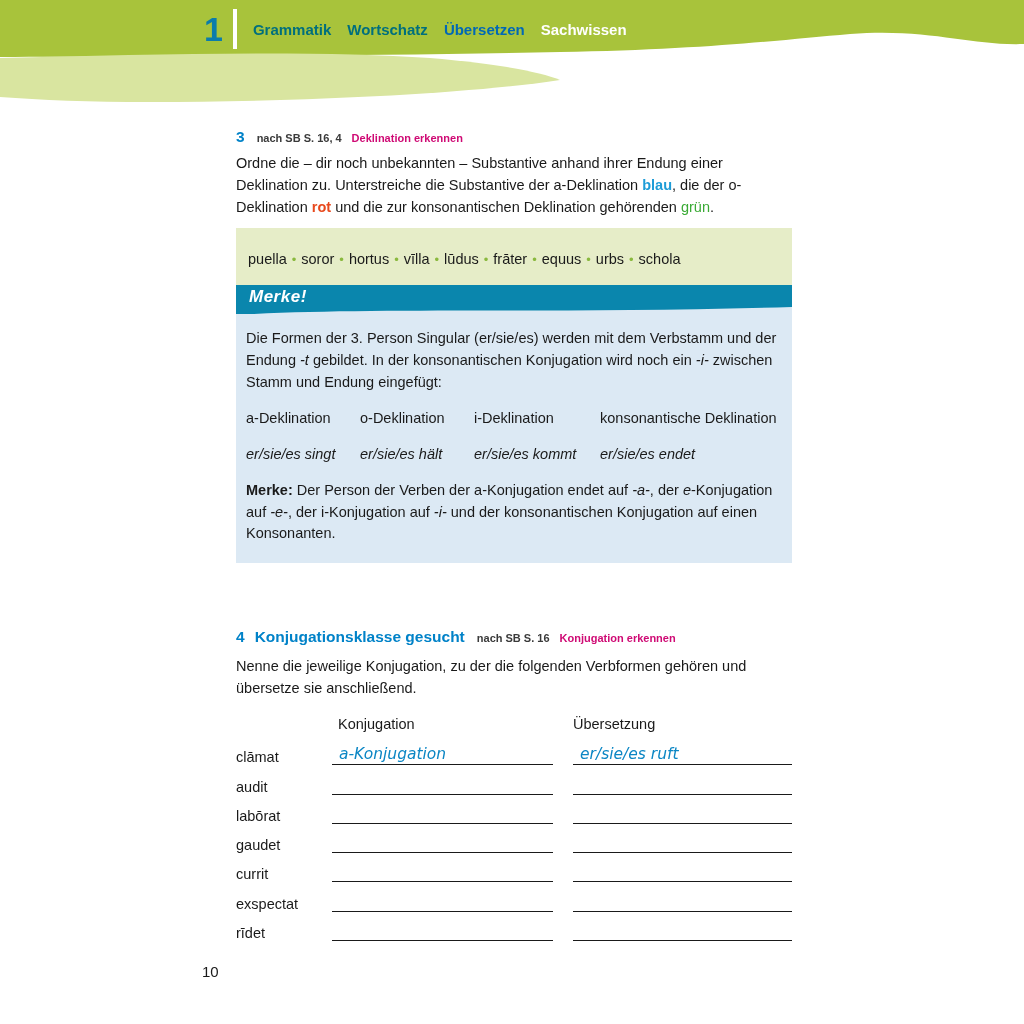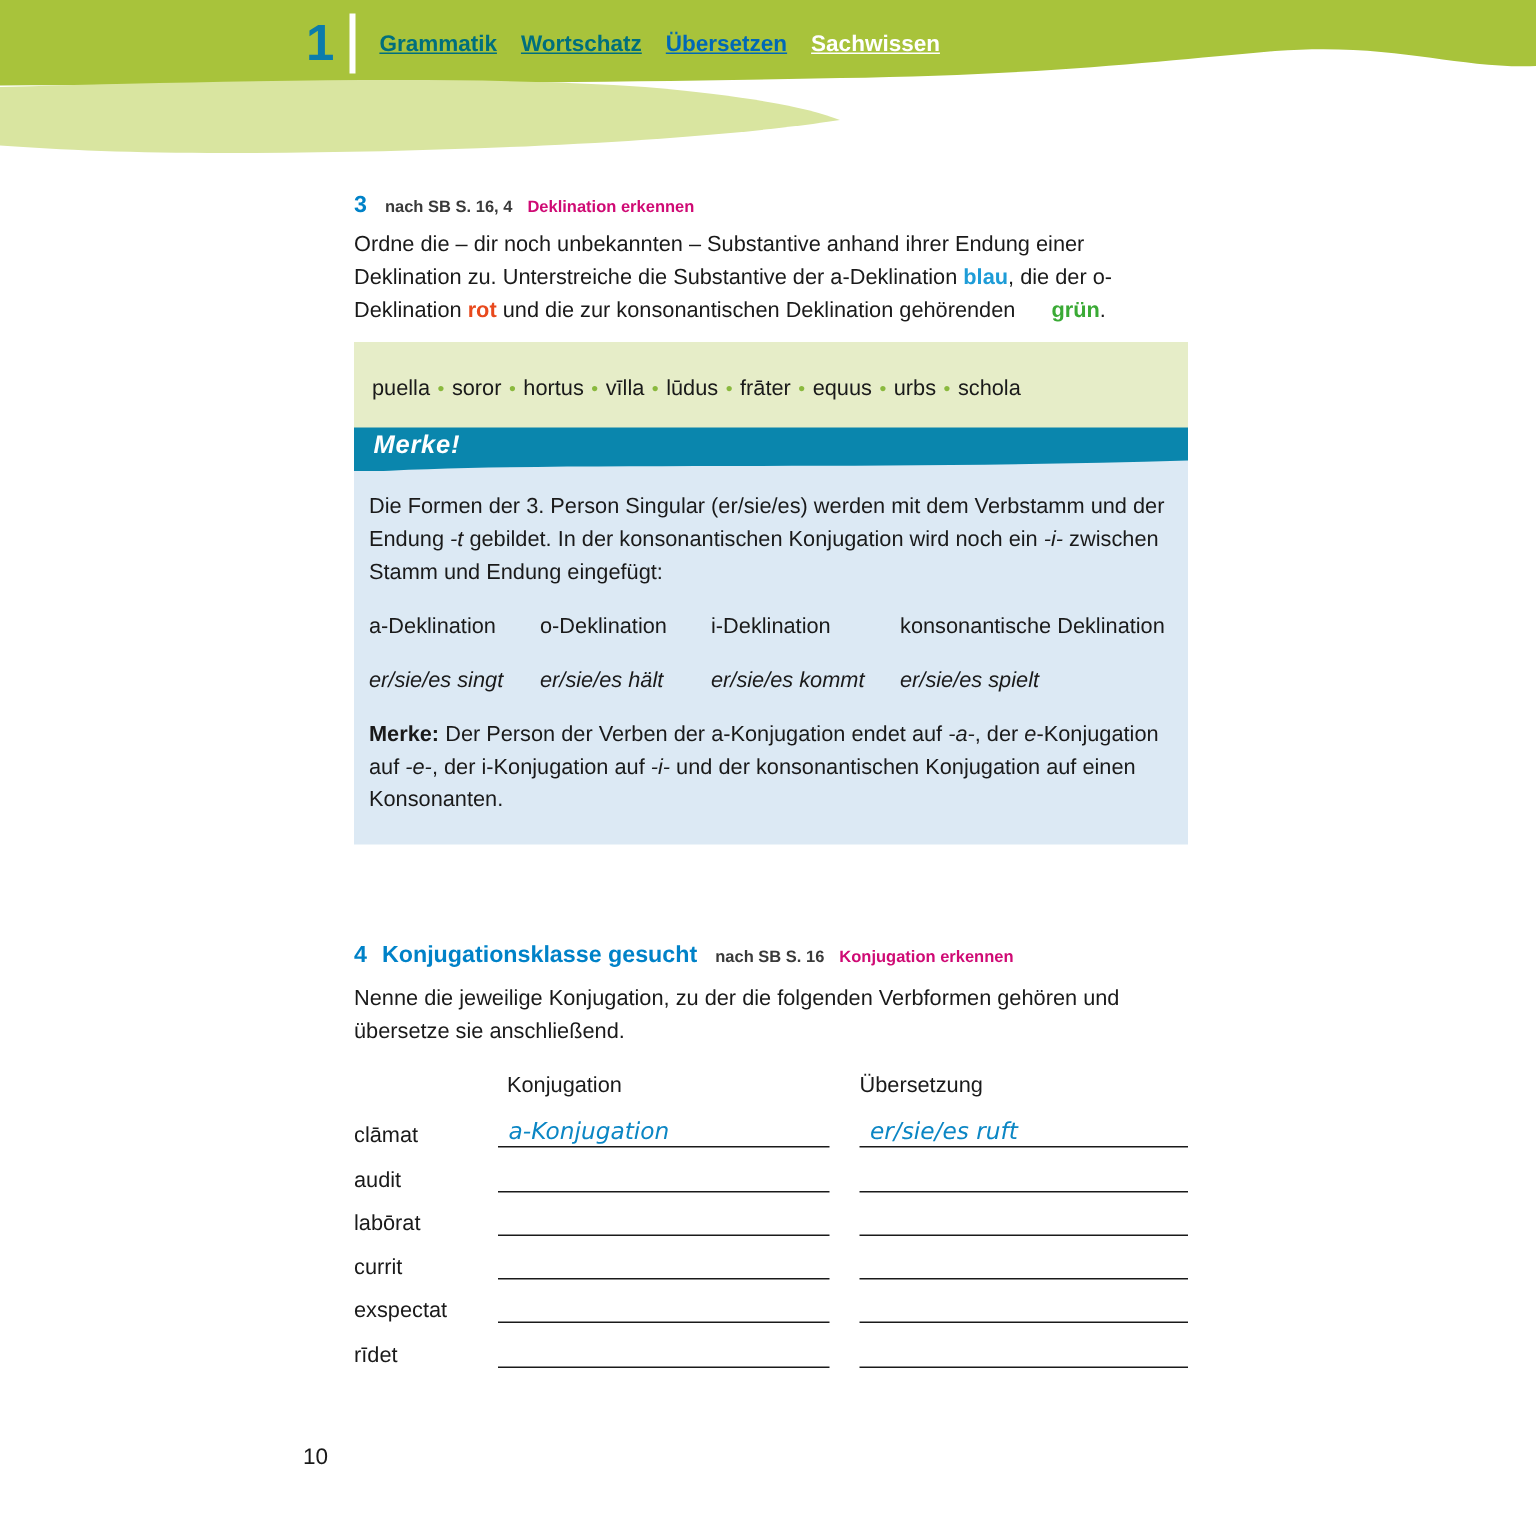--- a/index.html
+++ b/index.html
@@ -4,36 +4,36 @@
 <style>
   html,body{margin:0;padding:0;background:#fff;}
   body{font-family:"Liberation Sans","DejaVu Sans",sans-serif;color:#1a1a1a;}
   .page{position:relative;width:1024px;height:1024px;background:#fff;overflow:hidden;}
 
   
   .band-svg{position:absolute;top:0;left:0;}
   .unit-row{position:absolute;top:9px;left:204px;display:flex;align-items:center;gap:16px;}
   .unit-num{font-size:34px;font-weight:bold;color:#0b7cab;line-height:1;}
   .unit-bar{width:4px;height:40px;background:#ffffff;margin-left:-6px;}
-  .tab{font-size:15px;font-weight:bold;text-decoration:underline;}
+  .tab{font-size:15px;font-weight:bold;}
   .t-teal{color:#006f7d;}
   .t-active{color:#0068b6;}
   .t-white{color:#ffffff;}
 
   
   .sec-head{display:flex;align-items:baseline;gap:10px;white-space:nowrap;}
   .sec-num,.sec-title{color:#0082c8;font-weight:bold;font-size:15.5px;}
   .sec-ref{font-size:11px;font-weight:bold;color:#3a3a3a;margin-left:2px;}
   .sec-tag{font-size:11px;font-weight:bold;color:#cf0a74;}
   .abs{position:absolute;}
 
   .body-text{font-size:14.5px;line-height:1.5;margin:0;width:556px;}
   .w-blau{color:#1e9cd7;font-weight:bold;}
   .w-rot{color:#e8491d;font-weight:bold;}
-  .w-gruen{color:#3aaa35;font-weight:bold;margin-left:20px;}
+  .w-gruen{color:#3aaa35;font-weight:normal;}
 
   
   .word-box{position:absolute;top:228px;left:236px;width:556px;box-sizing:border-box;
             background:#e6edc8;padding:23px 12px;font-size:14.5px;}
   .sep{color:#8ab93e;margin:0 5px;font-size:13px;}
 
   
   .merke{position:absolute;top:285px;left:236px;width:556px;}
   .merke-head{position:relative;height:29px;background:#0a86ad;color:#fff;}
   .merke-title{position:absolute;left:13px;top:2px;font-size:17px;font-weight:bold;
@@ -107,21 +107,21 @@
       <div class="m-row m-heads">
         <span>a-Deklination</span>
         <span>o-Deklination</span>
         <span>i-Deklination</span>
         <span>konsonantische Deklination</span>
       </div>
       <div class="m-row m-trans">
         <span>er/sie/es singt</span>
         <span>er/sie/es hält</span>
         <span>er/sie/es kommt</span>
-        <span>er/sie/es spielt</span>
+        <span>er/sie/es endet</span>
       </div>
 
       <p class="m-note"><span class="lbl">Merke:</span><span> Der Person der Verben der a-Konjugation endet auf </span><i>-a-</i><span>, der </span><i>e</i><span>-Konjugation auf </span><i>-e-</i><span>, der i-Konjugation auf </span><i>-i-</i><span> und der konsonantischen Konjugation auf einen Konsonanten.</span></p>
     </div>
   </div>
 
   <div class="abs sec-head" style="top:628px;left:236px;">
     <span class="sec-num">4</span>
     <span class="sec-title">Konjugationsklasse gesucht</span>
     <span class="sec-ref">nach SB S. 16</span>
@@ -157,20 +157,29 @@
     <div class="t4-row">
       <span class="t4-verb">labōrat</span>
       <span class="t4-line l1">
           <i class="ans"></i>
         </span>
       <span class="t4-line l2">
           <i class="ans"></i>
         </span>
     </div>
     <div class="t4-row">
+      <span class="t4-verb">gaudet</span>
+      <span class="t4-line l1">
+          <i class="ans"></i>
+        </span>
+      <span class="t4-line l2">
+          <i class="ans"></i>
+        </span>
+    </div>
+    <div class="t4-row">
       <span class="t4-verb">currit</span>
       <span class="t4-line l1">
           <i class="ans"></i>
         </span>
       <span class="t4-line l2">
           <i class="ans"></i>
         </span>
     </div>
     <div class="t4-row">
       <span class="t4-verb">exspectat</span>

